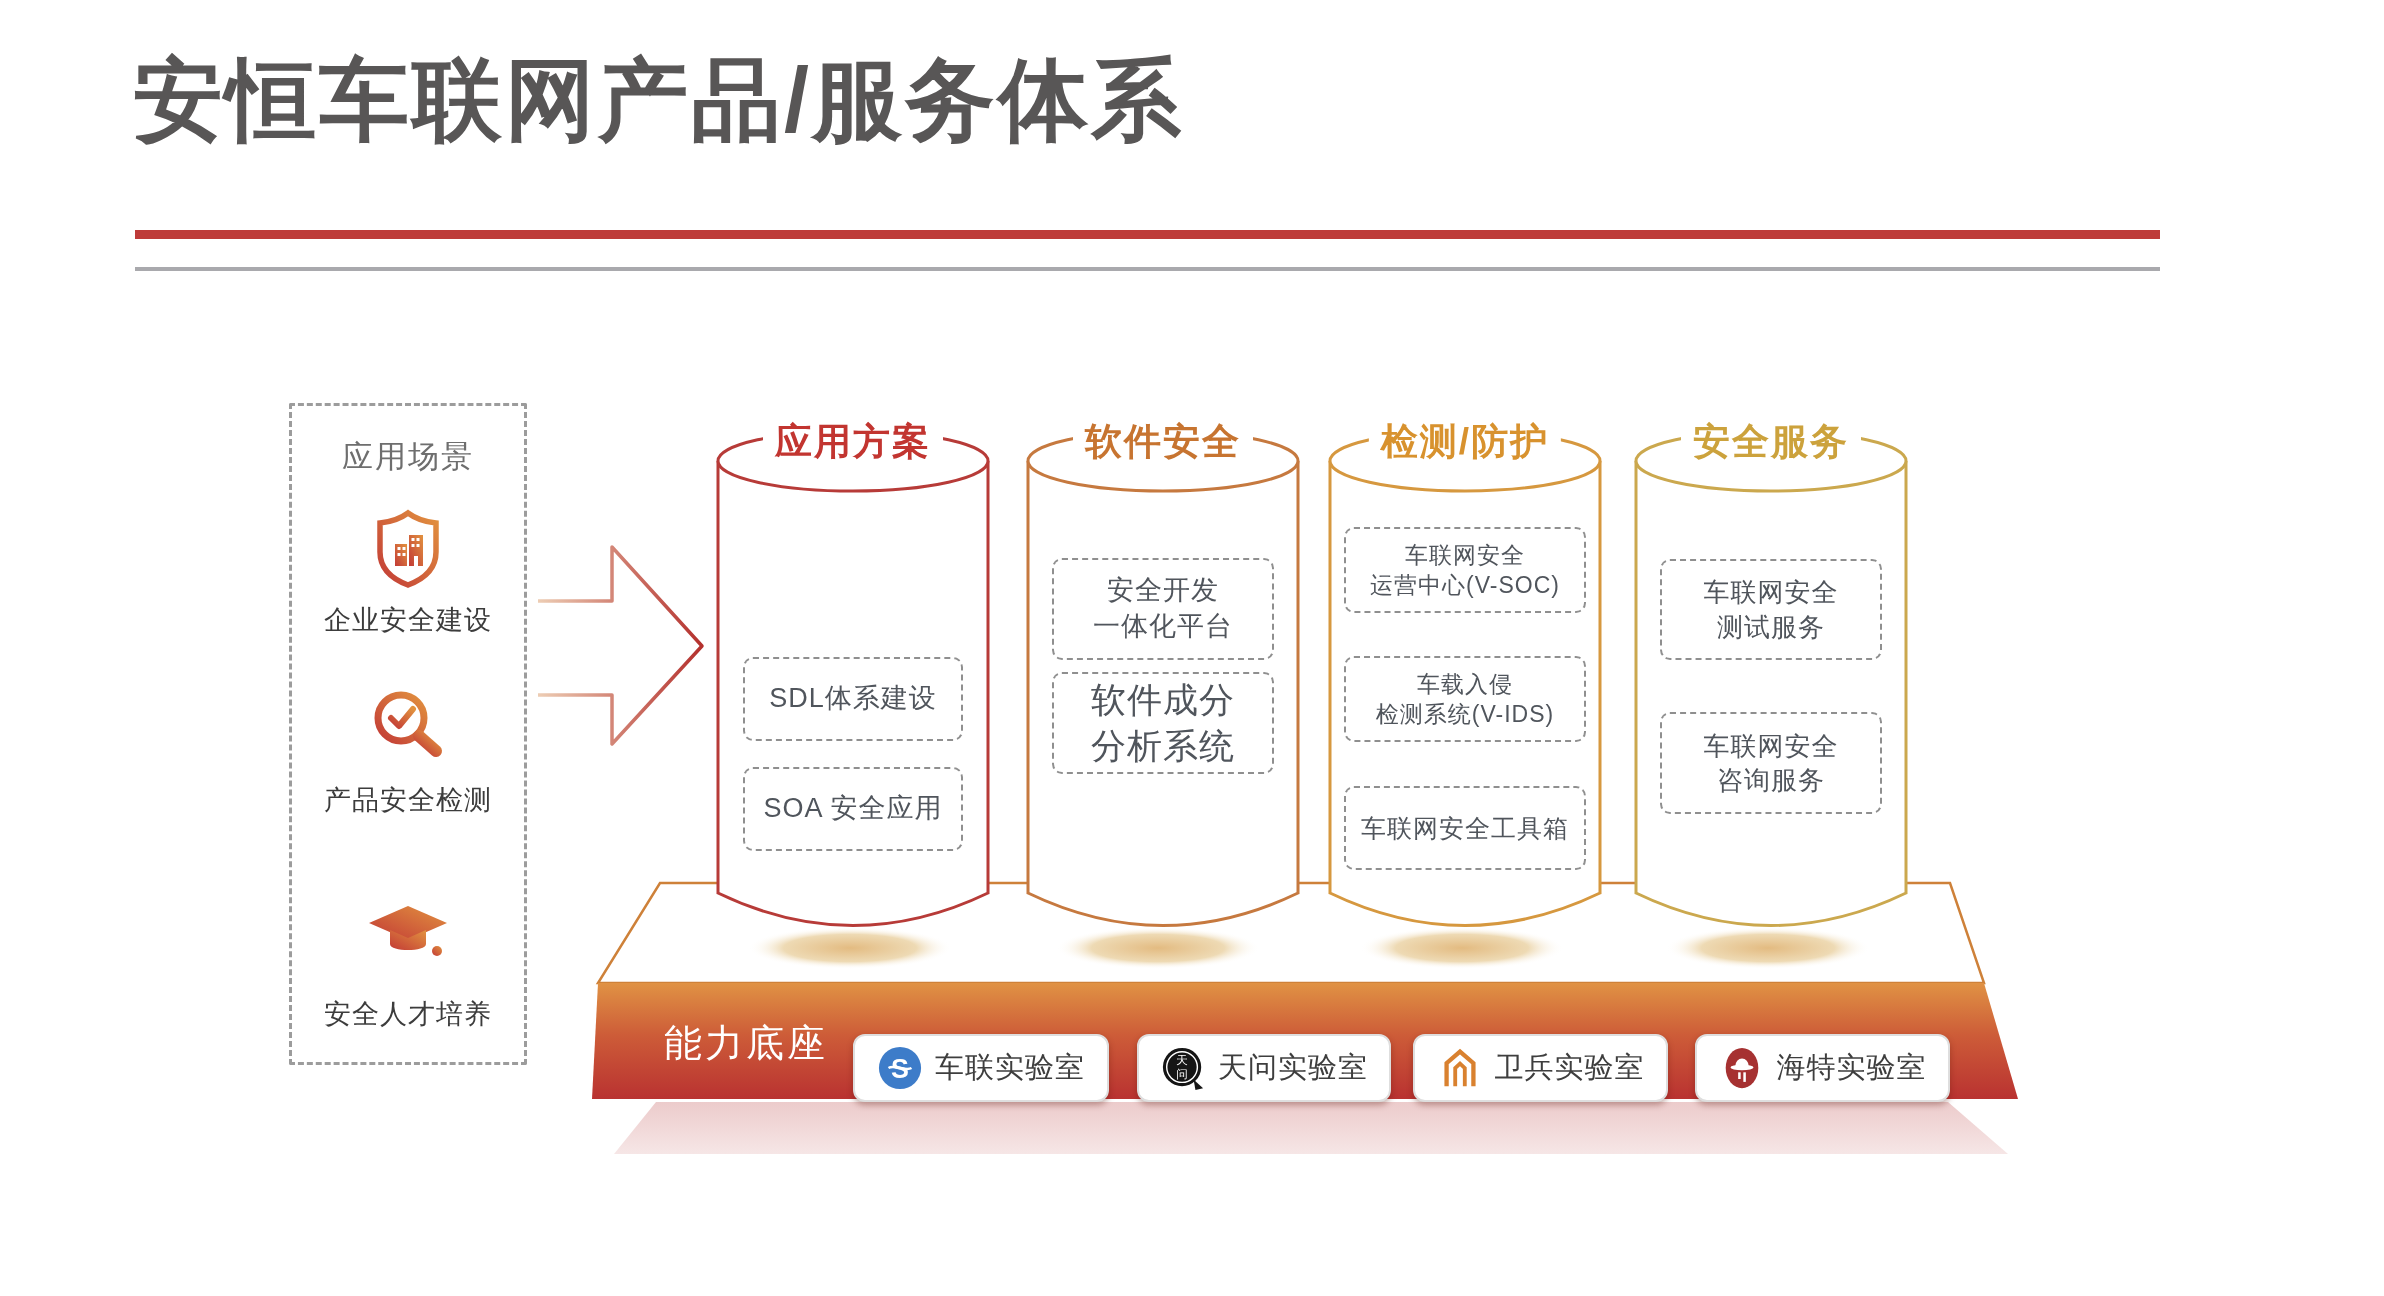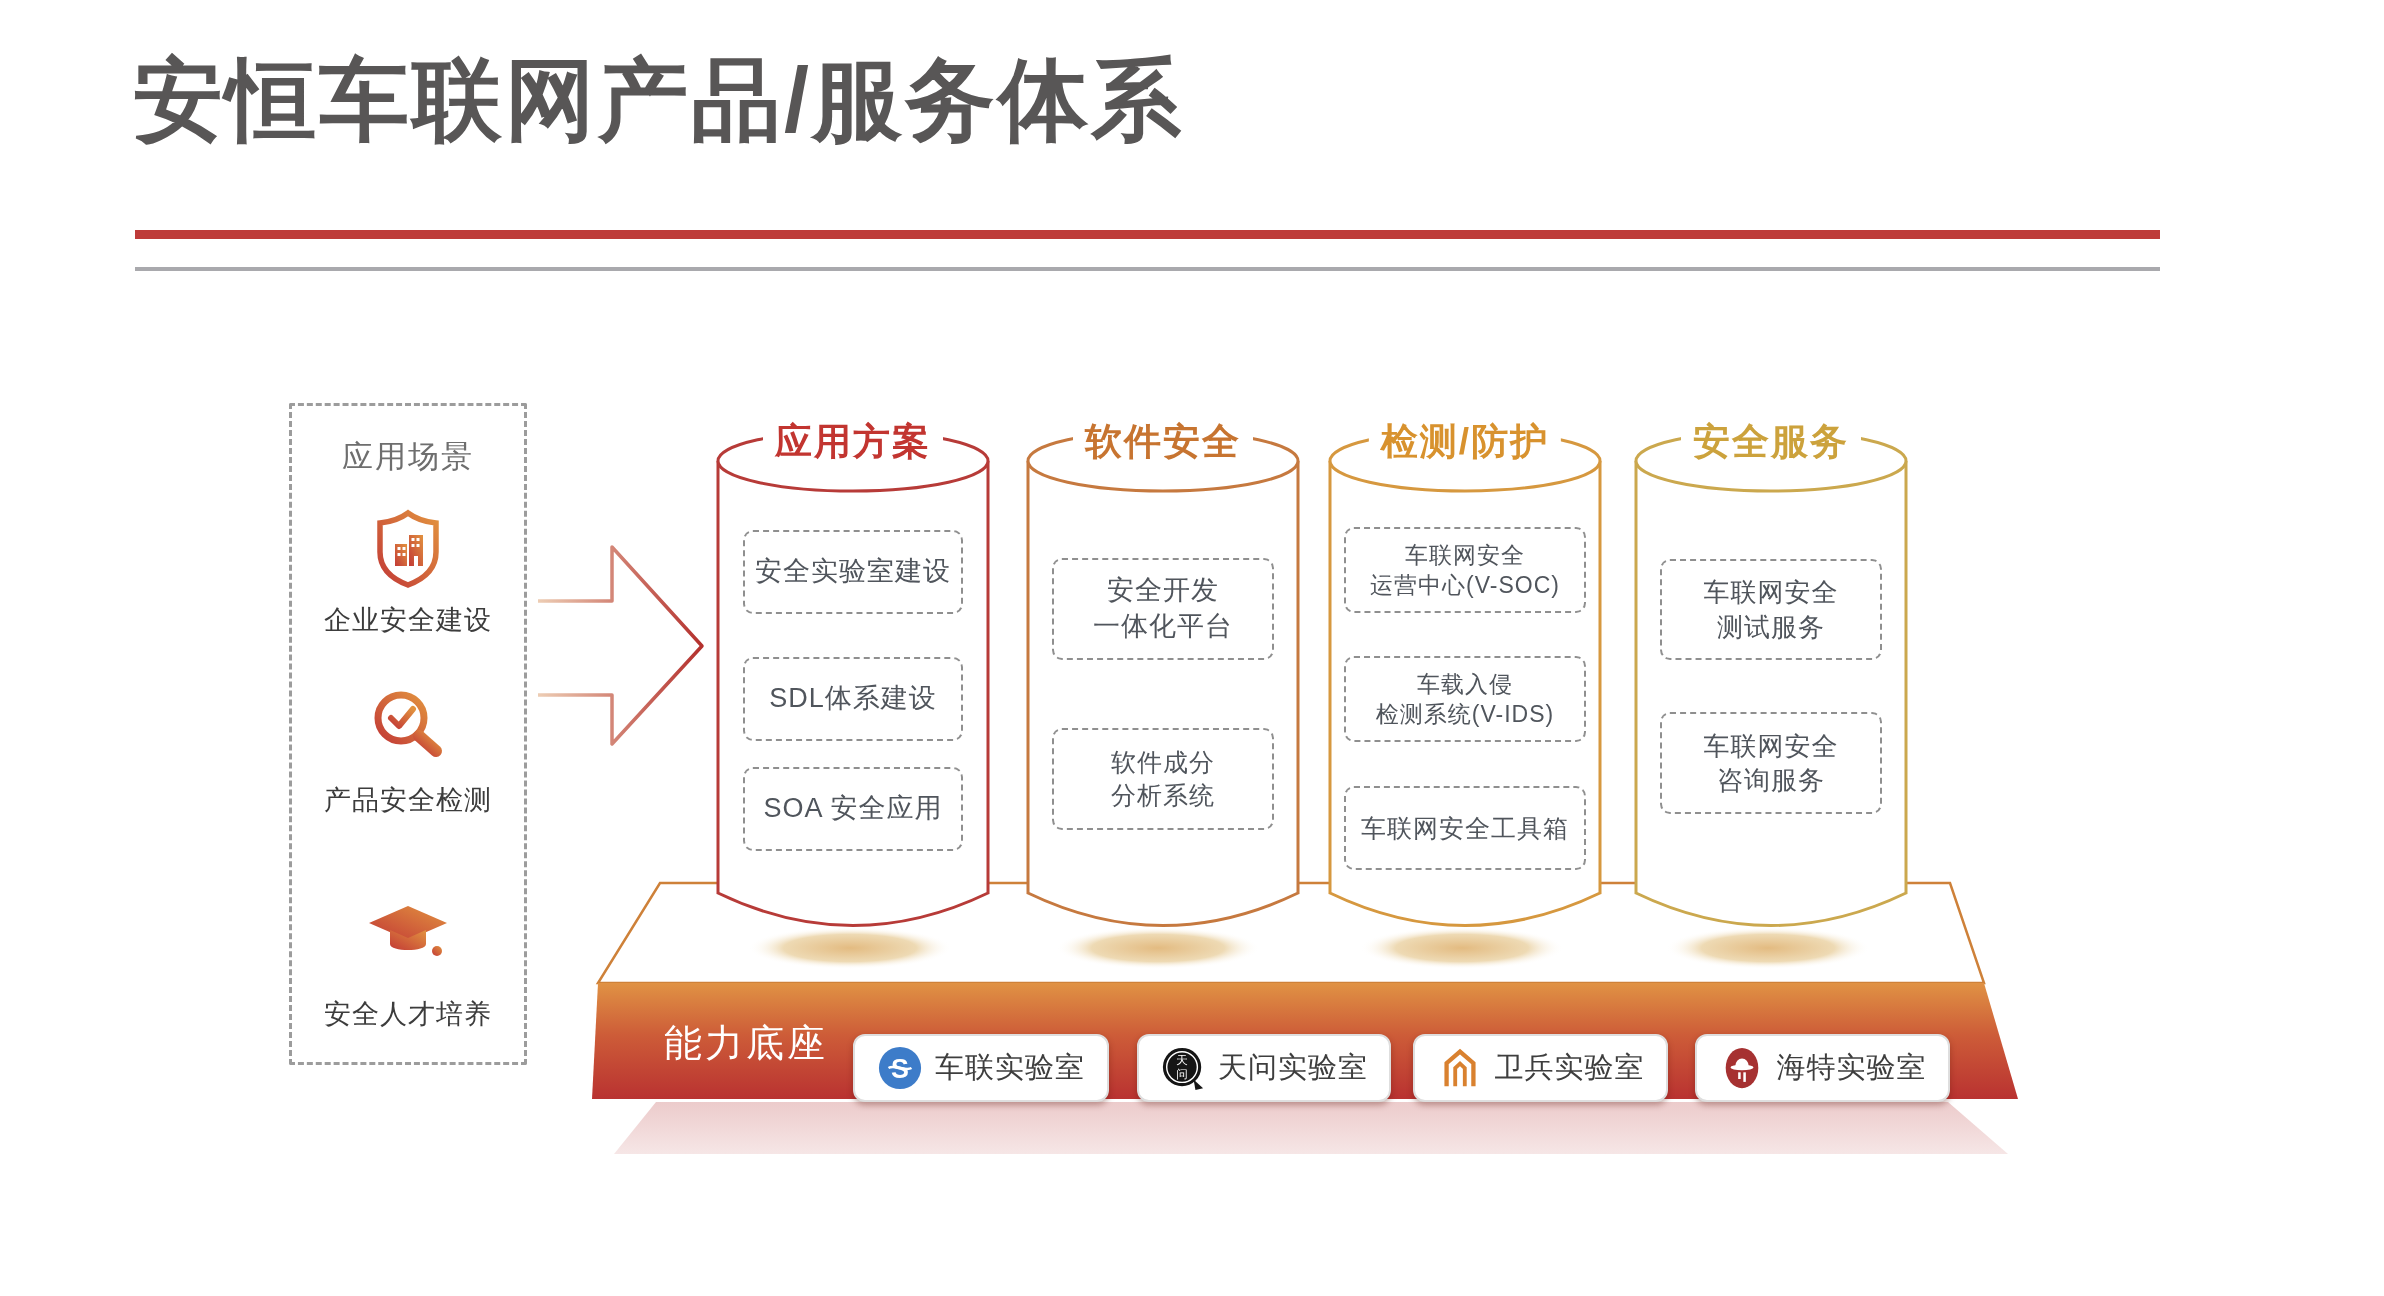--- a/index.html
+++ b/index.html
@@ -173,35 +173,32 @@
       <circle cx="74" cy="49" r="5" fill="url(#g3)"></circle>
     </svg>
     <div class="sb-label" style="top:590px">安全人才培养</div>
   </aside>
 
   <div class="cyl-title" style="left:853px;color:#C23530">应用方案</div>
   <div class="cyl-title" style="left:1163px;color:#C77430">软件安全</div>
   <div class="cyl-title" style="left:1465px;color:#D8922E">检测/防护</div>
   <div class="cyl-title" style="left:1771px;color:#CCA23C">安全服务</div>
 
-  <div class="dbox" style="left:743px;top:530px;width:220px;height:84px;font-size:27px">
-      <span class="ln">安全实验室建设</span>
-    </div>
   <div class="dbox" style="left:743px;top:657px;width:220px;height:84px;font-size:27px">
       <span class="ln">SDL体系建设</span>
     </div>
   <div class="dbox" style="left:743px;top:767px;width:220px;height:84px;font-size:27px">
       <span class="ln">SOA 安全应用</span>
     </div>
 
   <div class="dbox" style="left:1052px;top:558px;width:222px;height:102px;font-size:27px">
     <span class="ln">安全开发</span>
     <span class="ln">一体化平台</span>
   </div>
-  <div class="dbox" style="left:1052px;top:728px;width:222px;height:102px;font-size:25px">
+  <div class="dbox" style="left:1052px;top:672px;width:222px;height:102px;font-size:35px">
     <span class="ln">软件成分</span>
     <span class="ln">分析系统</span>
   </div>
 
   <div class="dbox" style="left:1344px;top:527px;width:242px;height:86px;font-size:23px">
     <span class="ln">车联网安全</span>
     <span class="ln">运营中心(V-SOC)</span>
   </div>
   <div class="dbox" style="left:1344px;top:656px;width:242px;height:86px;font-size:23px">
     <span class="ln">车载入侵</span>

